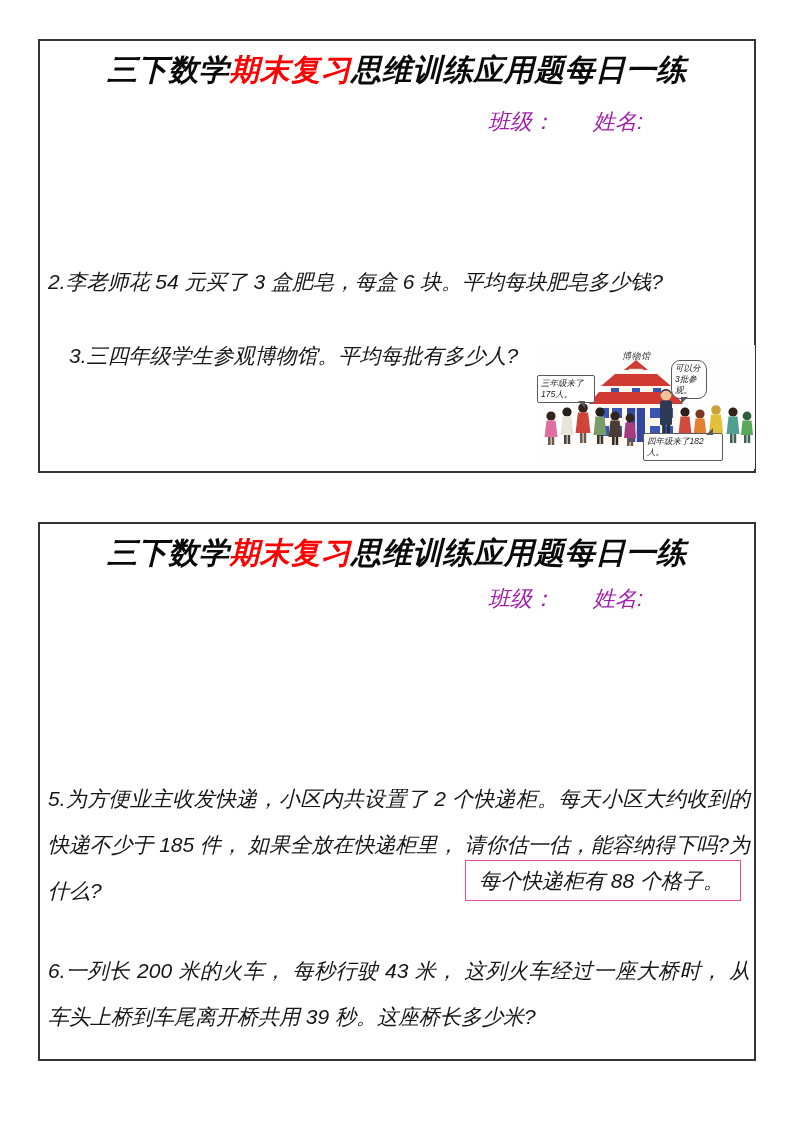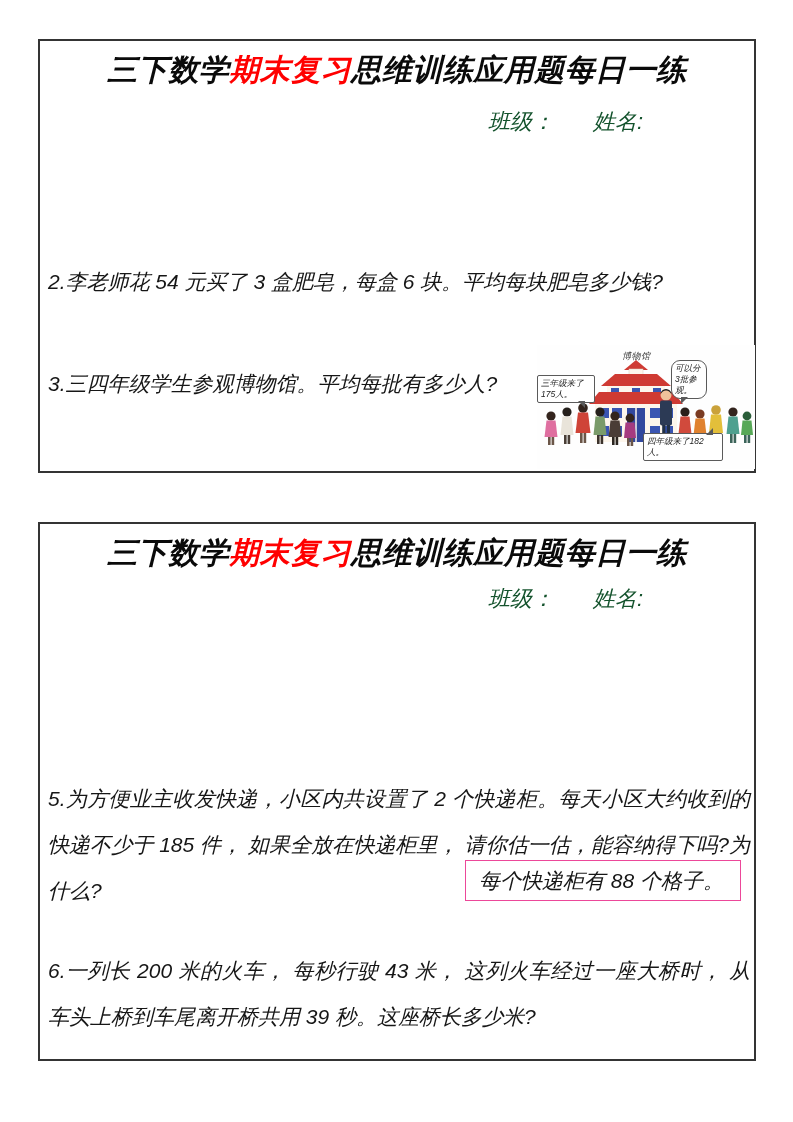--- a/index.html
+++ b/index.html
@@ -14,33 +14,33 @@
   .panel-1 { top:39px;  height:434px; }
   .panel-2 { top:522px; height:539px; }
 
   .panel-title {
     position:absolute; top:9px; left:0; right:0; text-align:center;
     font-size:30px; font-weight:900; letter-spacing:0.5px; color:#0a0a0a;
     white-space:nowrap;
   }
   .title-red { color:#ff0000; }
 
-  .id-line { position:absolute; height:30px; left:0; right:8px; font-size:22px; color:#14532d;padding-left:15px; }
+  .id-line { position:absolute; height:30px; left:0; right:8px; font-size:22px; color:#a21caf;padding-left:15px; }
   .panel-1 .id-line { top:66px; }
   .panel-2 .id-line { top:60px; }
   .class-label { position:absolute; left:448px; }
   .name-label  { position:absolute; left:553px; }
 
   .prob {
     position:absolute; left:8px; width:702px;
     font-size:21px; line-height:46px; text-align:justify; color:#161616;
   }
   .p1 { top:106px; }
   .p2 { top:218px; }
-  .p3 { top:320px; width:480px; }
+  .p3 { top:292px; width:480px;margin-left:21px; }
   .p4 { top:97px;  }
   .p5 { top:252px; }
   .p6 { top:424px; }
 
   .note-box {
     position:absolute; left:425px; top:336px; width:276px; height:41px;
     box-sizing:border-box; border:1px solid #ec4899; background:#ffffff;
     font-size:21px; line-height:39px; padding-left:13px; color:#161616;
     white-space:nowrap;
   }

